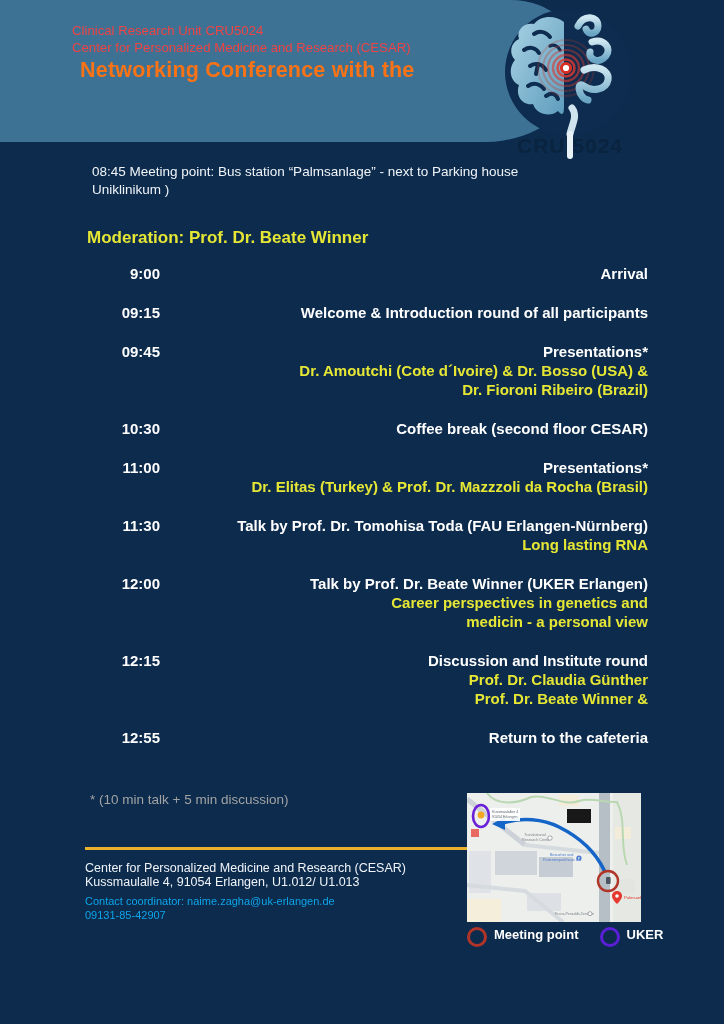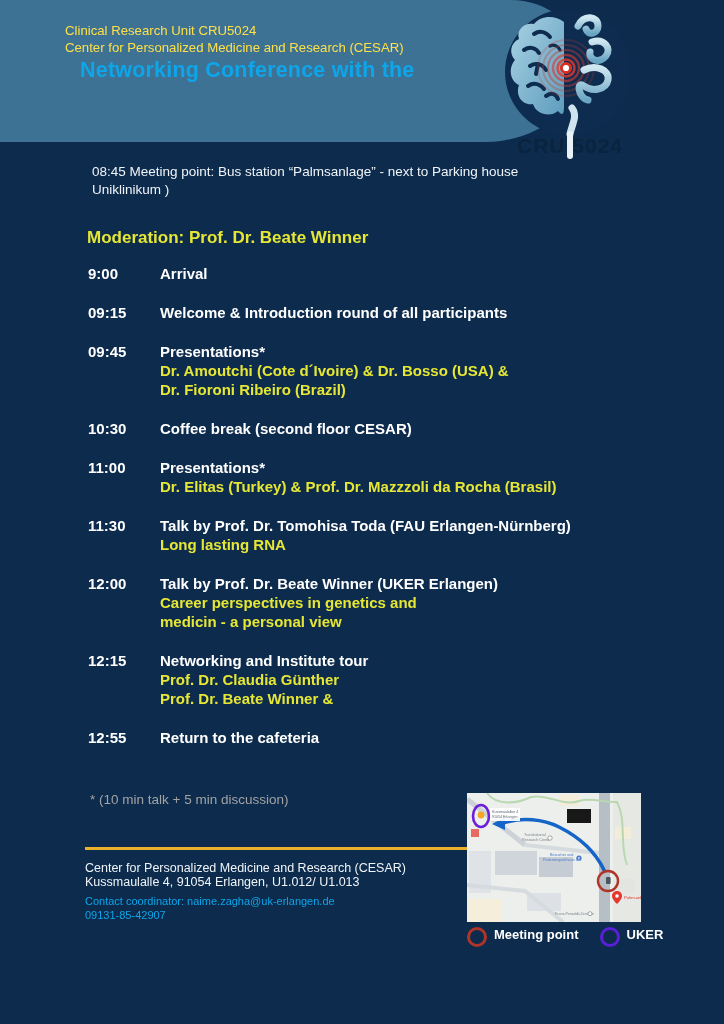--- a/index.html
+++ b/index.html
@@ -9,32 +9,32 @@
     font-family:"Liberation Sans", sans-serif;
     color:#eef3f7;
   }
   
   .band{
     position:absolute; top:0; left:0; width:582px; height:142px;
     background:#3d7295;
     border-top-right-radius:95px 85px;
     border-bottom-right-radius:130px 105px;
   }
-  .org-lines{position:absolute; top:22px; left:65px; font-size:13.2px; line-height:17px; color:#fde047; font-weight:400;}
-  .conf-title{position:absolute; top:58px; left:80px; font-size:21.5px; line-height:25px; font-weight:700; color:#0ea5e9; letter-spacing:.2px;}
+  .org-lines{position:absolute; top:22px; left:72px; font-size:13.2px; line-height:17px; color:#ef4444; font-weight:400;}
+  .conf-title{position:absolute; top:58px; left:80px; font-size:21.5px; line-height:25px; font-weight:700; color:#f97316; letter-spacing:.2px;}
   .logo-wrap{position:absolute; top:4px; left:500px; width:140px; height:170px;}
   .logo-watermark{
     position:absolute; top:134px; left:500px; width:140px; text-align:center;
     font-size:21px; font-weight:800; letter-spacing:1px; color:#0a2440;
   }
   
   .meeting-note{position:absolute; top:163px; left:92px; font-size:13.5px; line-height:18px; color:#f0f4f8;}
   .moderation{position:absolute; top:228px; left:87px; font-size:17px; font-weight:700; color:#e6e735;}
   
-  .schedule{position:absolute; top:264px; left:88px; width:560px;}
+  .schedule{position:absolute; top:264px; left:88px; width:560px;text-align:right;}
   .sch-row{display:flex; margin-bottom:20px; font-size:15px; line-height:19px; font-weight:700;}
   .sch-time{width:72px; flex:0 0 72px; color:#ffffff;}
   .sch-content{flex:1; color:#ffffff;}
   .detail-line{color:#e6e735;}
   
   .footnote{position:absolute; top:792px; left:90px; font-size:13.5px; color:#a3a3a3;}
   .gold-rule{position:absolute; top:847px; left:85px; width:384px; height:3px; background:#eab22c;}
   .footer-address{position:absolute; top:861px; left:85px; font-size:12.5px; line-height:14px; color:#f0f4f8;}
   .footer-contact{position:absolute; top:894px; left:85px; font-size:11px; line-height:14px; color:#0ea5e9;}
   
@@ -169,21 +169,21 @@
         <div>
             <div class="detail-line">Career perspectives in genetics and</div>
             <div class="detail-line">medicin - a personal view</div>
           </div>
       </div>
     </div>
 
     <div class="sch-row">
       <div class="sch-time">12:15</div>
       <div class="sch-content">
-        <div>Networking and Institute tour</div>
+        <div>Discussion and Institute round</div>
         <div>
             <div class="detail-line">Prof. Dr. Claudia Günther</div>
             <div class="detail-line">Prof. Dr. Beate Winner &amp;</div>
           </div>
       </div>
     </div>
 
     <div class="sch-row">
       <div class="sch-time">12:55</div>
       <div class="sch-content">

